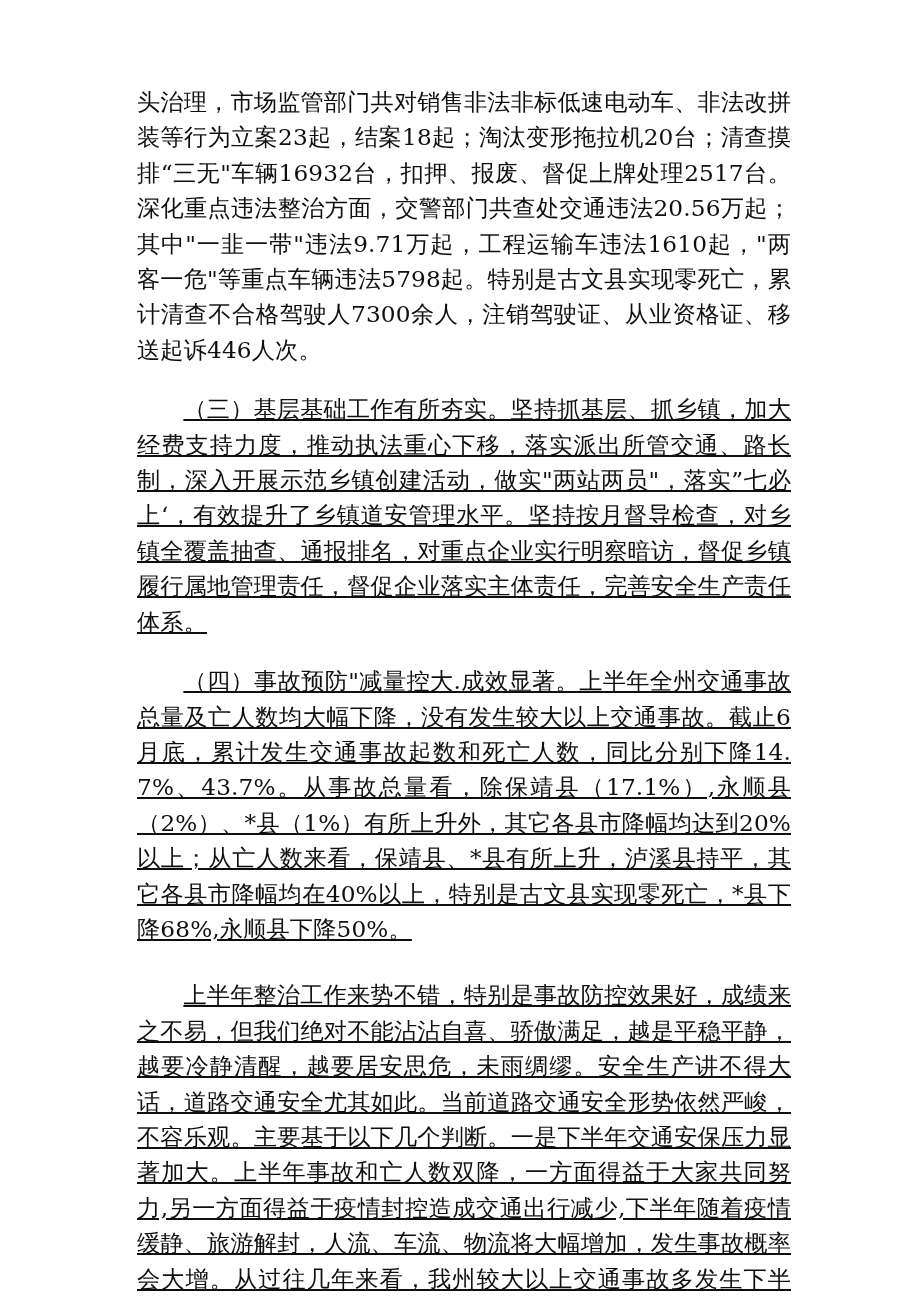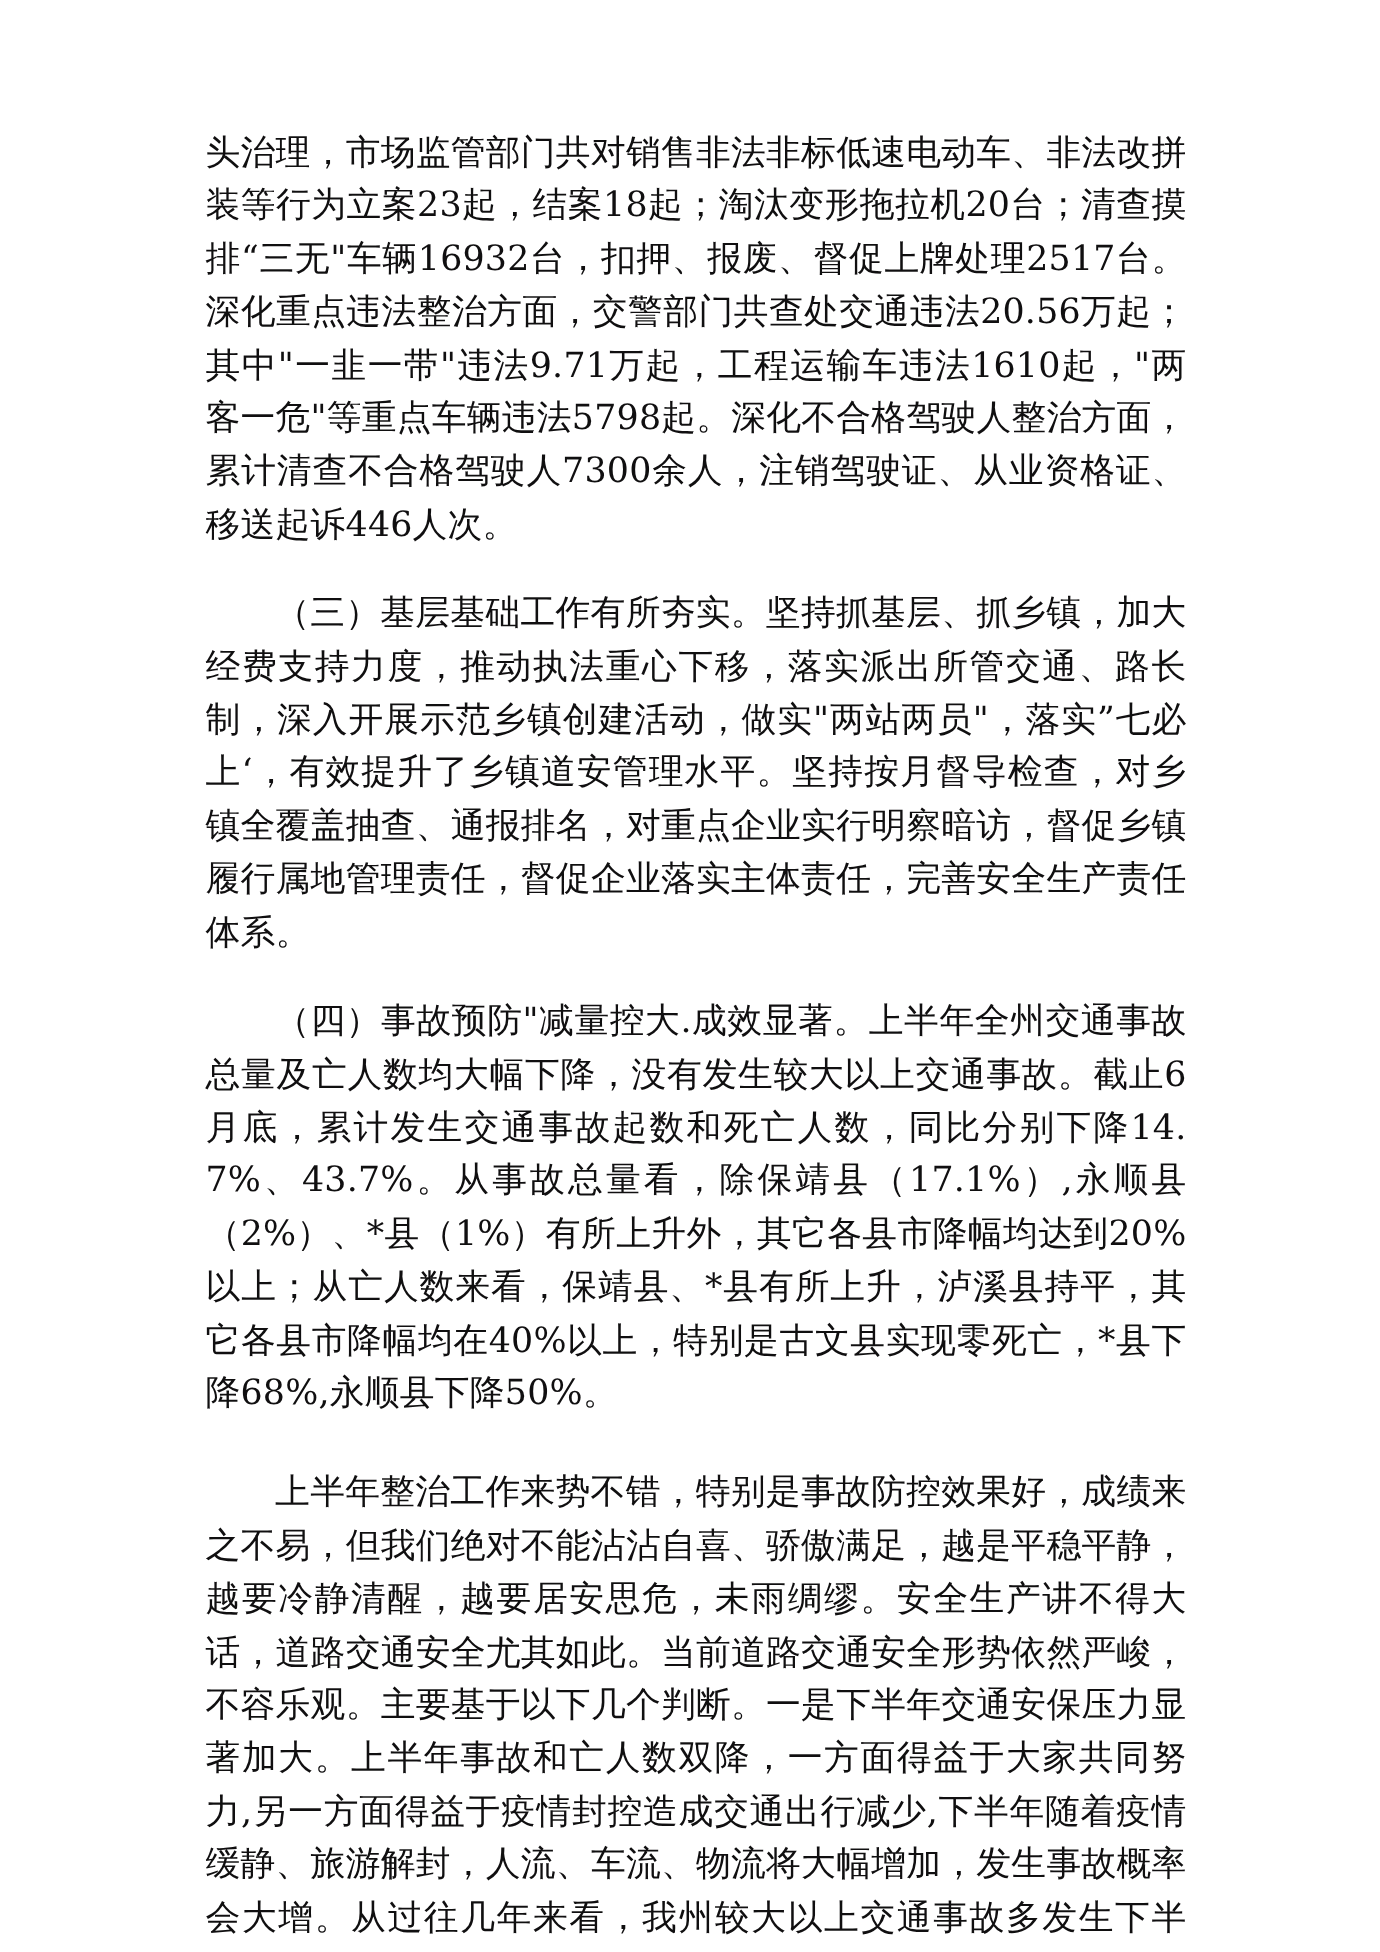--- a/index.html
+++ b/index.html
@@ -42,35 +42,36 @@
     text-justify: inter-character;
     text-align-last: left;
     letter-spacing: 0.15px;
     font-weight: 500;
     word-break: break-all;
     -webkit-font-smoothing: none;
   }
 
   .para.indent {
     text-indent: 2em;
+    text-decoration: underline;
   }
   .gap-md { height: 24px; }
   .gap-lg { height: 31px; }
 
   .para::first-line {
     
   }
 </style>
 </head>
 <body>
 
 <div id="page">
   <div id="text-column">
 
-    <p class="para">头治理，市场监管部门共对销售非法非标低速电动车、非法改拼装等行为立案23起，结案18起；淘汰变形拖拉机20台；清查摸排“三无"车辆16932台，扣押、报废、督促上牌处理2517台。深化重点违法整治方面，交警部门共查处交通违法20.56万起；其中"一韭一带"违法9.71万起，工程运输车违法1610起，"两客一危"等重点车辆违法5798起。深化不合格驾驶人整治方面，累计清查不合格驾驶人7300余人，注销驾驶证、从业资格证、移送起诉446人次。</p>
+    <p class="para">头治理，市场监管部门共对销售非法非标低速电动车、非法改拼装等行为立案23起，结案18起；淘汰变形拖拉机20台；清查摸排“三无"车辆16932台，扣押、报废、督促上牌处理2517台。深化重点违法整治方面，交警部门共查处交通违法20.56万起；其中"一韭一带"违法9.71万起，工程运输车违法1610起，"两客一危"等重点车辆违法5798起。特别是古文县实现零死亡，累计清查不合格驾驶人7300余人，注销驾驶证、从业资格证、移送起诉446人次。</p>
 
     <div class="gap-md"></div>
 
     <p class="para indent">（三）基层基础工作有所夯实。坚持抓基层、抓乡镇，加大经费支持力度，推动执法重心下移，落实派出所管交通、路长制，深入开展示范乡镇创建活动，做实"两站两员"，落实”七必上‘，有效提升了乡镇道安管理水平。坚持按月督导检查，对乡镇全覆盖抽查、通报排名，对重点企业实行明察暗访，督促乡镇履行属地管理责任，督促企业落实主体责任，完善安全生产责任体系。</p>
 
     <div class="gap-md"></div>
 
     <p class="para indent">（四）事故预防"减量控大.成效显著。上半年全州交通事故总量及亡人数均大幅下降，没有发生较大以上交通事故。截止6月底，累计发生交通事故起数和死亡人数，同比分别下降14.7%、43.7%。从事故总量看，除保靖县（17.1%）,永顺县（2%）、*县（1%）有所上升外，其它各县市降幅均达到20%以上；从亡人数来看，保靖县、*县有所上升，泸溪县持平，其它各县市降幅均在40%以上，特别是古文县实现零死亡，*县下降68%,永顺县下降50%。</p>
 
     <div class="gap-lg"></div>

